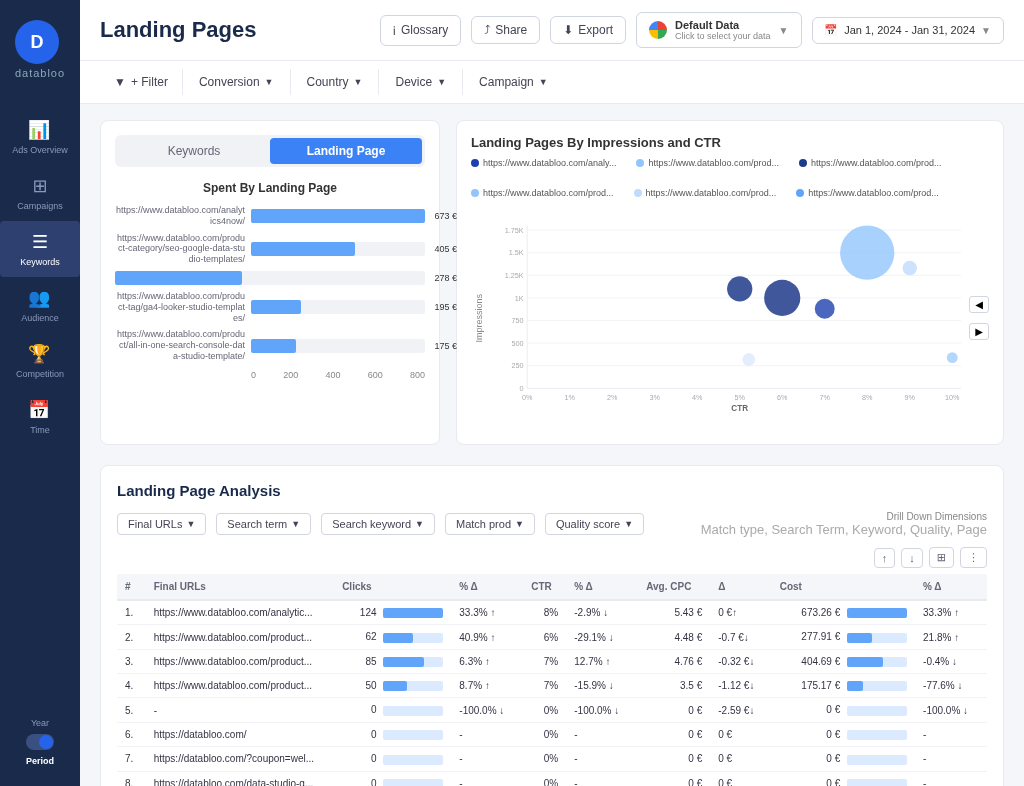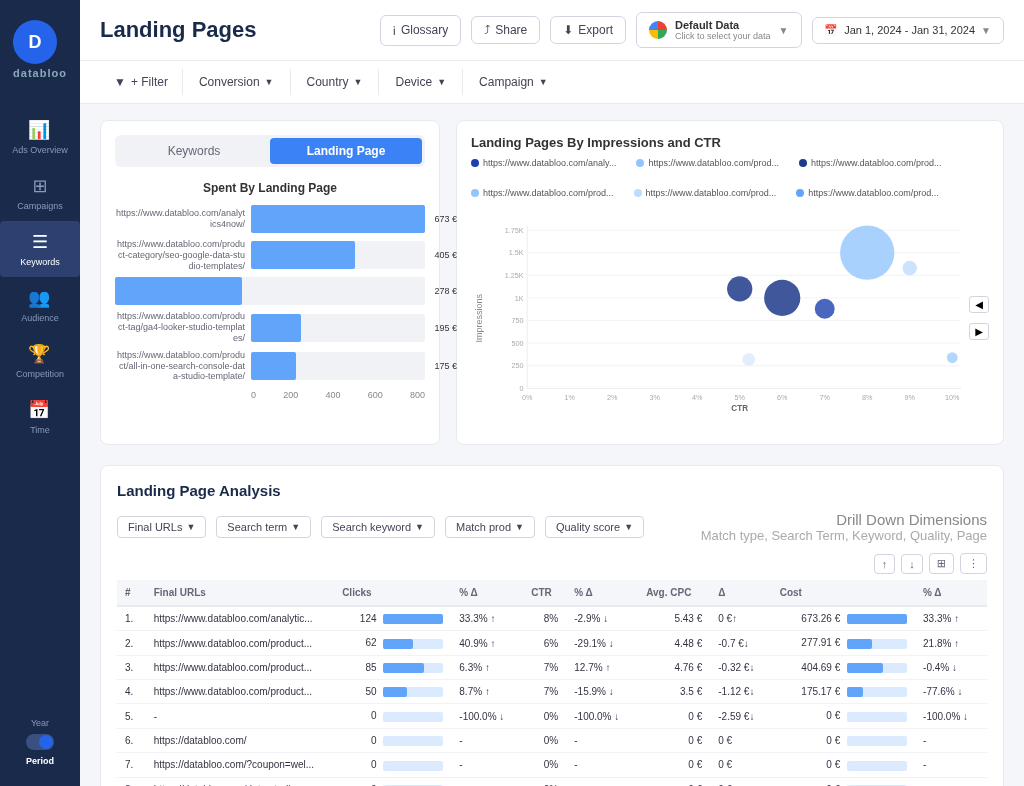--- a/index.html
+++ b/index.html
@@ -45,21 +45,21 @@
 
     
     .left-panel { width: 340px; flex-shrink: 0; background: #fff; border-radius: 8px; padding: 14px; border: 1px solid #e8eaf0; }
     .tab-row { display: flex; gap: 0; margin-bottom: 14px; background: #f0f2f5; border-radius: 6px; padding: 3px; }
     .tab-btn { flex: 1; padding: 6px 10px; font-size: 12px; border-radius: 4px; cursor: pointer; text-align: center; color: #667; border: none; background: transparent; }
     .tab-btn.active { background: #3b82f6; color: #fff; font-weight: 600; }
     .chart-title { font-size: 12px; font-weight: 600; color: #333; margin-bottom: 10px; text-align: center; }
     .bar-chart { display: flex; flex-direction: column; gap: 6px; }
     .bar-row { display: flex; align-items: center; gap: 6px; }
     .bar-label { font-size: 9px; color: #667; text-align: right; width: 130px; flex-shrink: 0; line-height: 1.2; word-break: break-all; }
-    .bar-track { flex: 1; height: 28px; background: #f0f2f5; border-radius: 2px; position: relative; }
+    .bar-track { flex: 1; height: 14px; background: #f0f2f5; border-radius: 2px; position: relative; }
     .bar-fill { height: 100%; background: #60a5fa; border-radius: 2px; }
     .bar-value { font-size: 9px; color: #333; position: absolute; right: -28px; top: 50%; transform: translateY(-50%); white-space: nowrap; }
 
     
     .right-panel { flex: 1; background: #fff; border-radius: 8px; padding: 14px; border: 1px solid #e8eaf0; overflow: hidden; }
     .scatter-title { font-size: 13px; font-weight: 600; color: #333; margin-bottom: 8px; }
     .scatter-legend { display: flex; flex-wrap: wrap; gap: 20px; margin-bottom: 8px; }
     .legend-item { display: flex; align-items: center; gap: 4px; font-size: 9px; color: #555; }
     .legend-dot { width: 8px; height: 8px; border-radius: 50%; }
 
@@ -92,21 +92,21 @@
     .ga-q4 { background: #34a853; }
   </style>
 </head>
 <body>
 
 <div class="sidebar">
   <div class="logo-area">
     <div class="logo-circle">
       <span class="logo-text">D</span>
     </div>
-    <div style="color:#8ab;font-size:11px;text-align:center;margin-top:3px;font-weight:700;letter-spacing:1px;">databloo</div>
+    <div style="color:#8ab;font-size:11px;text-align:center;margin-top:3px;font-weight:400;letter-spacing:1px;">databloo</div>
   </div>
 
   <div class="nav-item">
     <span class="nav-icon">📊</span>
     <span class="nav-label">Ads Overview</span>
   </div>
   <div class="nav-item">
     <span class="nav-icon">⊞</span>
     <span class="nav-label">Campaigns</span>
   </div>
@@ -362,21 +362,21 @@
         </div>
         <div class="dim-btn">
           <span>Match prod</span>
           <span style="font-size:9px;">▼</span>
         </div>
         <div class="dim-btn">
           <span>Quality score</span>
           <span style="font-size:9px;">▼</span>
         </div>
         <div style="margin-left:auto;text-align:right;">
-          <div style="font-size:15px;color:#888;">Drill Down Dimensions</div>
+          <div style="font-size:10px;color:#888;">Drill Down Dimensions</div>
           <div style="font-size:13px;color:#aaa;">Match type, Search Term, Keyword, Quality, Page</div>
         </div>
       </div>
 
       <div class="table-toolbar">
         <button class="tt-btn">↑</button>
         <button class="tt-btn">↓</button>
         <button class="tt-btn">⊞</button>
         <button class="tt-btn">⋮</button>
       </div>

